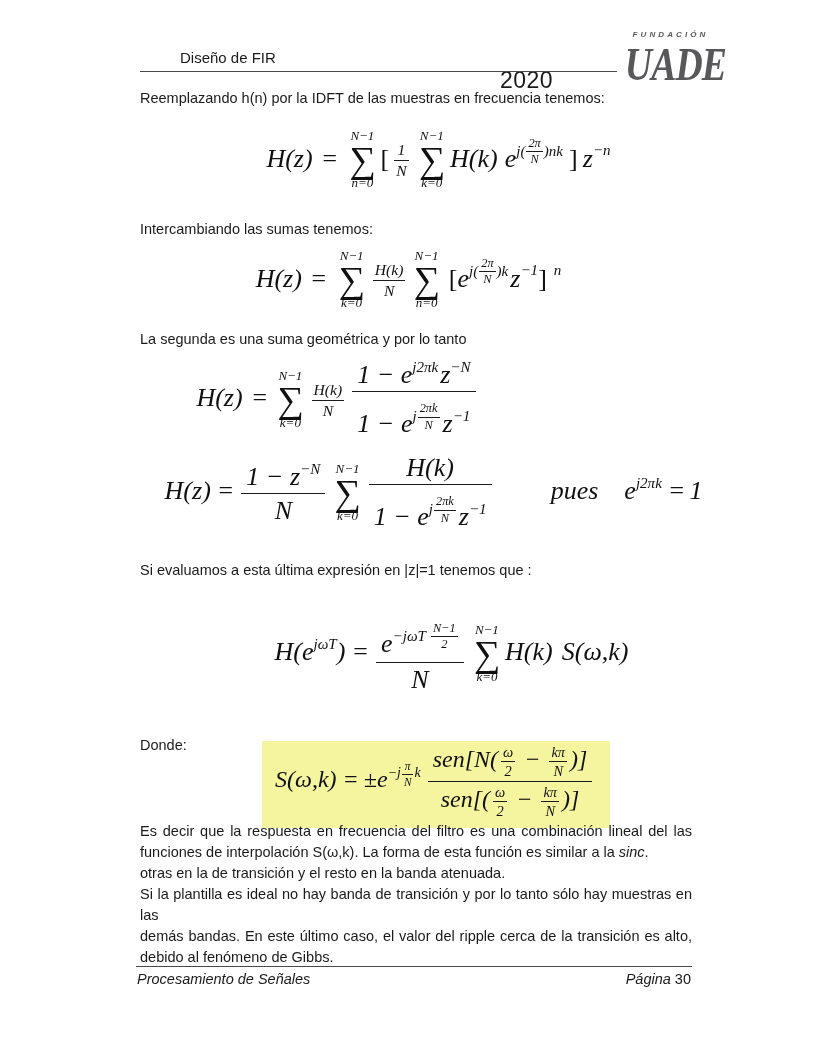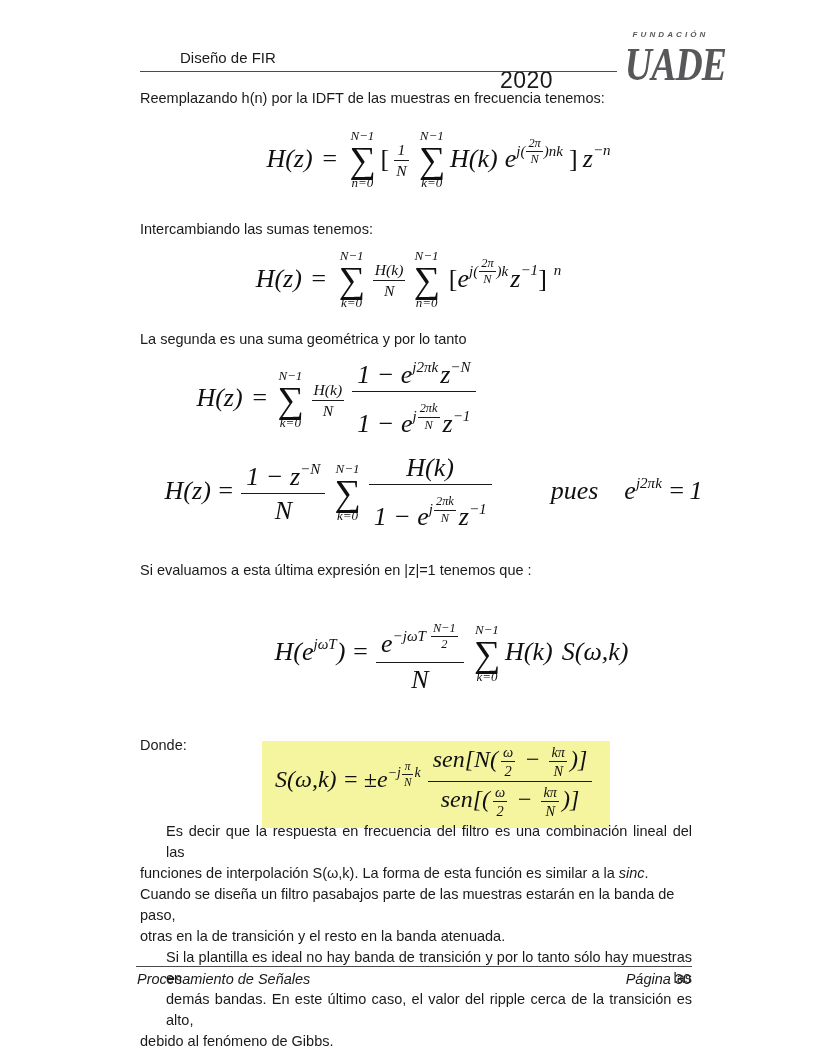--- a/index.html
+++ b/index.html
@@ -12,21 +12,21 @@
   .year{position:absolute;left:500px;top:41px;width:112px;text-align:left;font-size:23px;letter-spacing:0.5px;margin-top:26px;}
   .logo{position:absolute;left:621px;top:31px;width:96px;text-align:center;line-height:1;font-style:italic;}
   .logo-top{display:block;font-size:8px;font-weight:bold;letter-spacing:3.1px;margin-left:3px;}
   .logo-main{display:block;font-family:"Liberation Serif","DejaVu Serif",serif;font-weight:bold;
              font-size:41px;letter-spacing:-1px;transform:scale(0.92,1.15);transform-origin:top center;margin-top:2px;}
 
   
   .tline{position:absolute;left:140px;font-size:14.5px;white-space:nowrap;}
   .paras{position:absolute;left:140px;top:821px;width:552px;font-size:14.5px;line-height:21px;}
   .pline{min-height:21px;}
-  .jline{text-align:justify;text-align-last:justify;margin-left:26px;}
+  .jline{text-align:justify;text-align-last:justify;}
   .it{font-style:italic;}
 
   
   .footer-rule{position:absolute;left:136px;top:966px;width:556px;height:1px;background:#4a4a4a;}
   .footer-left{position:absolute;left:137px;top:971px;font-size:14.5px;font-style:italic;}
   .footer-right{position:absolute;right:126px;top:971px;font-size:14.5px;}
   .footer-right .pg-label{font-style:italic;padding-left:22px;}
 
   
   .formula{position:absolute;left:0;width:817px;display:flex;justify-content:center;align-items:center;
@@ -87,21 +87,20 @@
     <span class="fshift" style="left:43px"><span class="mtxt">H(e</span><span class="msup"><span class="mtxt">jωT</span></span><span class="mtxt">)</span><span class="msp" style="width: 6px;"></span><span class="mtxt">=</span><span class="msp" style="width: 4px;"></span><span class="mfrac"><span class="mnum"><span class="mtxt">e</span><span class="msup"><span class="mtxt">−jωT</span><span class="msp" style="width: 4px;"></span><span class="mfrac"><span class="mnum"><span class="mtxt">N−1</span></span><span class="mden"><span class="mtxt">2</span></span></span></span></span><span class="mden"><span class="mtxt">N</span></span></span><span class="msp" style="width: 2px;"></span><span class="msum"><span class="mlim">N−1</span><span class="msig">∑</span><span class="mlim">k=0</span></span><span class="mtxt">H(k)</span><span class="msp" style="width: 9px;"></span><span class="mtxt">S(ω,k)</span></span>
   </div>
 
   <div class="hl-box" style="background: rgb(245, 245, 160);">
     <span><span class="mtxt">S(ω,k)</span><span class="msp" style="width: 6px;"></span><span class="mtxt">=</span><span class="msp" style="width: 5px;"></span><span class="mtxt">±e</span><span class="msup"><span class="mtxt">−j</span><span class="mfrac"><span class="mnum"><span class="mtxt">π</span></span><span class="mden"><span class="mtxt">N</span></span></span><span class="mtxt">k</span></span><span class="msp" style="width: 4px;"></span><span class="mfrac"><span class="mnum"><span class="mtxt">sen[N(</span><span class="mfrac small"><span class="mnum"><span class="mtxt">ω</span></span><span class="mden"><span class="mtxt">2</span></span></span><span class="mtxt"> − </span><span class="mfrac small"><span class="mnum"><span class="mtxt">kπ</span></span><span class="mden"><span class="mtxt">N</span></span></span><span class="mtxt">)]</span></span><span class="mden"><span class="mtxt">sen[(</span><span class="mfrac small"><span class="mnum"><span class="mtxt">ω</span></span><span class="mden"><span class="mtxt">2</span></span></span><span class="mtxt"> − </span><span class="mfrac small"><span class="mnum"><span class="mtxt">kπ</span></span><span class="mden"><span class="mtxt">N</span></span></span><span class="mtxt">)]</span></span></span></span>
   </div>
 
   <div class="paras">
     <div class="pline jline">Es decir que la respuesta en frecuencia del filtro es una combinación lineal del las</div>
     <div class="pline"><span>funciones de interpolación S(ω,k). La forma de esta función es similar a la </span><span class="it">sinc</span><span>.</span></div>
-    <div class="pline">Cuando se diseña un filtro pasabajos parte de las muestras estarán en la banda de paso,</div>
     <div class="pline">otras en la de transición y el resto en la banda atenuada.</div>
     <div class="pline jline">Si la plantilla es ideal no hay banda de transición y por lo tanto sólo hay muestras en las</div>
     <div class="pline jline">demás bandas. En este último caso, el valor del ripple cerca de la transición es alto,</div>
     <div class="pline">debido al fenómeno de Gibbs.</div>
   </div>
 
   <div class="footer-rule"></div>
   <div class="footer-left">Procesamiento de Señales</div>
   <div class="footer-right">
     <span class="pg-label">Página</span>

